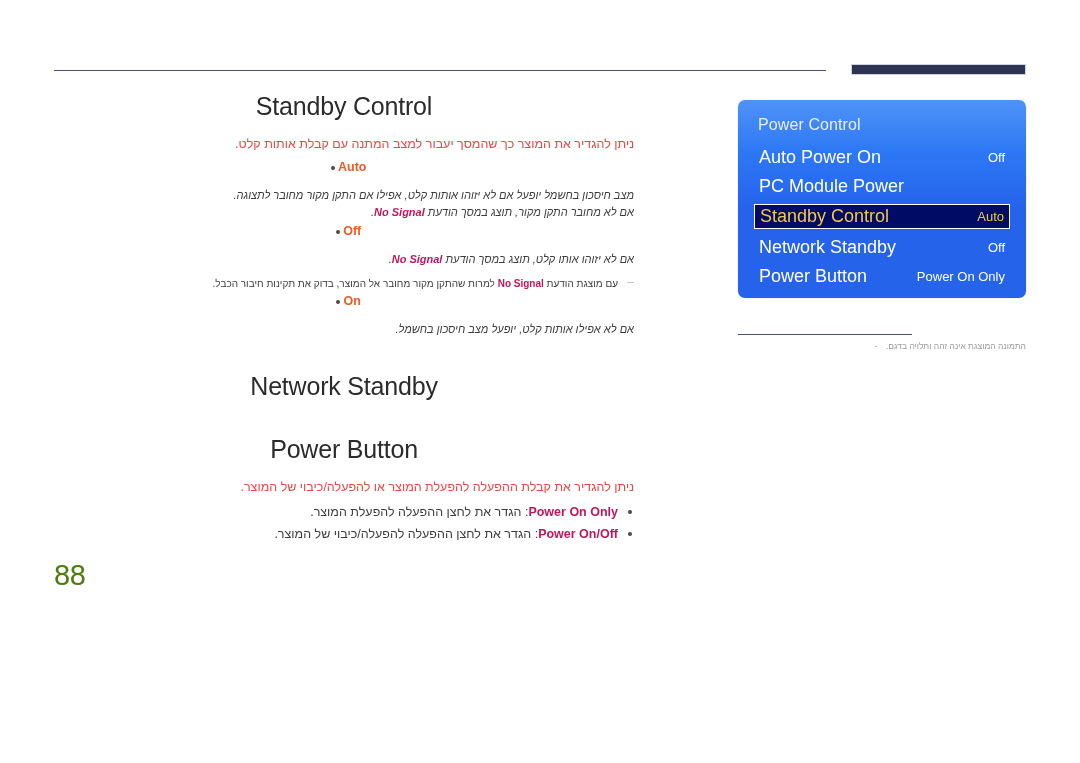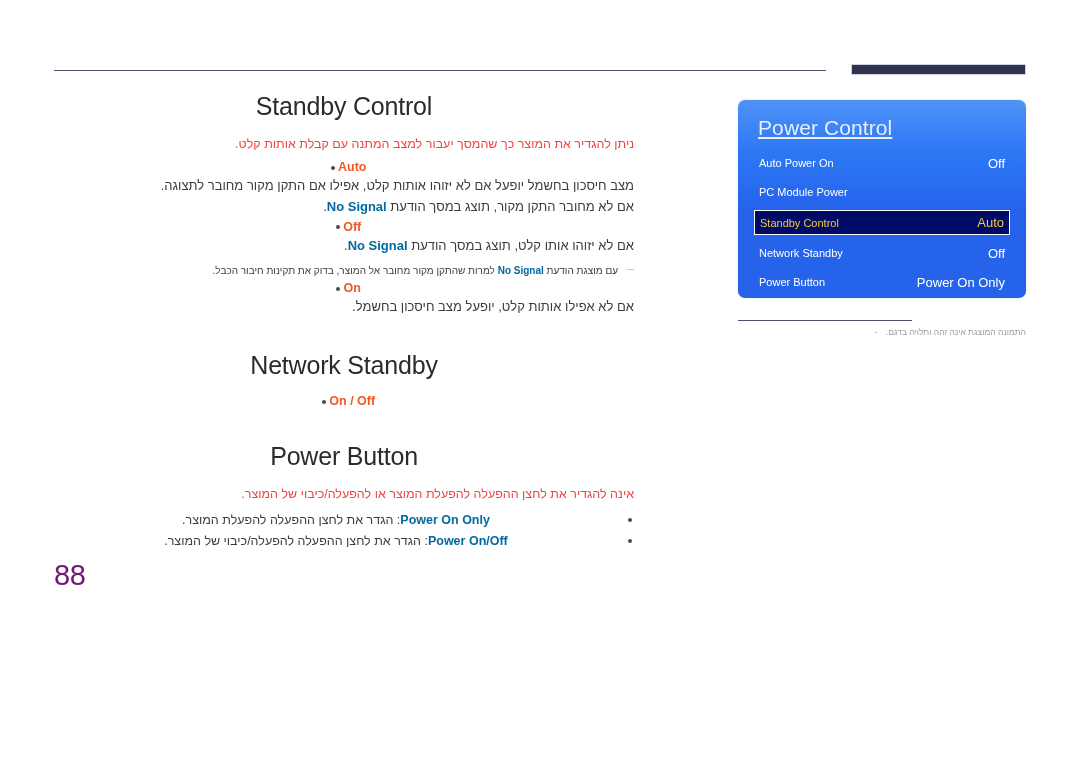--- a/index.html
+++ b/index.html
@@ -97,26 +97,27 @@
   .bullet-head .dot {
     display: inline-block;
     width: 4px; height: 4px;
     border-radius: 50%;
     background: #4a4a4a;
     vertical-align: middle;
     margin-left: 9px;
     margin-right: 0;
   }
   .bullet-body {
-    font-size: 13px;
+    font-size: 11px;
     line-height: 1.55;
     color: #3c3c3c;
-    margin-top: 2px;
-  }
-  .bold-or { color: #0369a1; font-weight: 700; }
+    margin-top: 13px;
+    font-style: italic;
+  }
+  .bold-or { color: #be185d; font-weight: 700; }
 
   
   ul.dashnotes {
     list-style: none;
     margin: 7px 0 0 0;
     padding: 0;
   }
   ul.dashnotes > li {
     font-size: 10px;
     line-height: 1.55;
@@ -139,21 +140,20 @@
     list-style: none;
     margin: 5px 0 0 0;
     padding: 0;
   }
   ul.inline-bullets > li {
     font-size: 12.5px;
     line-height: 1.7;
     color: #3c3c3c;
     position: relative;
     padding-right: 16px;
-    text-align: center;
   }
   ul.inline-bullets > li::before {
     content: "";
     position: absolute;
     right: 2px;
     top: 8px;
     width: 4px; height: 4px;
     border-radius: 50%;
     background: #4a4a4a;
   }
@@ -172,38 +172,37 @@
     background: linear-gradient(180deg, #4f93f7 0%, #2d78f5 26%, #2563eb 55%, #2563eb 100%);
     box-sizing: border-box;
     padding: 16px 18px 14px 18px;
     direction: ltr;
     box-shadow: 0 0 0 1px rgba(0,0,0,0.04);
     position: relative;
     overflow: hidden;
   }
   .osd-title {
     color: #e8eefc;
-    font-size: 21px;
+    font-size: 16px;
     font-weight: 400;
     margin: 0 0 12px 2px;
     letter-spacing: 0.1px;
-    text-decoration: underline;
   }
   .osd-row {
     display: flex;
     justify-content: space-between;
     align-items: center;
     height: 22px;
     margin-bottom: 7px;
     padding: 0 3px;
     box-sizing: border-box;
   }
   .osd-row .lbl {
     color: #ffffff;
-    font-size: 11px;
+    font-size: 18px;
     font-weight: 400;
   }
   .osd-row .val {
     color: #ffffff;
     font-size: 13px;
     font-weight: 400;
   }
   .osd-row.selected {
     background: #000b66;
     border: 1.5px solid #ffffff;
@@ -212,21 +211,21 @@
     margin-right: -2px;
     padding: 0 5px;
   }
   .osd-row.selected .lbl,
   .osd-row.selected .val {
     color: #f5c842;
   }
 
   
   .osd-footnote-wrap {
-    margin-top: 22px;
+    margin-top: 36px;
     width: 288px;
     direction: rtl;
     text-align: right;
   }
   .footnote-rule {
     width: 174px;
     height: 1px;
     background: #4a4f6b;
     margin: 0 0 0 auto;
     margin-right: 114px;
@@ -244,21 +243,21 @@
     color: #9a9a9a;
     margin-right: 6px;
   }
 
   
   .page-number {
     position: absolute;
     left: 54px;
     bottom: 30px;
     font-size: 29px;
-    color: #701a75;
+    color: #4d7c0f;
     font-weight: 400;
     letter-spacing: -0.5px;
     direction: ltr;
   }
 </style>
 </head>
 <body>
 
 <div class="page">
 
@@ -303,31 +302,23 @@
           <span>On</span>
           <span class="dot"></span>
         </div>
         <div class="bullet-body">
           <div>אם לא אפילו אותות קלט, יופעל מצב חיסכון בחשמל.</div>
         </div>
       </li>
     </ul>
 
     <h1 class="section-title spaced-top">Network Standby</h1>
-    <ul class="bullets">
-      <li>
-        <div class="bullet-head">
-          <span>On / Off</span>
-          <span class="dot"></span>
-        </div>
-      </li>
-    </ul>
 
     <h1 class="section-title spaced-top">Power Button</h1>
-    <p class="para">אינה להגדיר את לחצן ההפעלה להפעלת המוצר או להפעלה/כיבוי של המוצר.</p>
+    <p class="para">ניתן להגדיר את קבלת ההפעלה להפעלת המוצר או להפעלה/כיבוי של המוצר.</p>
     <ul class="inline-bullets">
       <li><span class="bold-or">Power On Only</span>: הגדר את לחצן ההפעלה להפעלת המוצר.</li>
       <li><span class="bold-or">Power On/Off</span>: הגדר את לחצן ההפעלה להפעלה/כיבוי של המוצר.</li>
     </ul>
 
   </div>
 
   <div class="osd-col">
     <div class="osd-panel">
       <div class="osd-title">Power Control</div>

